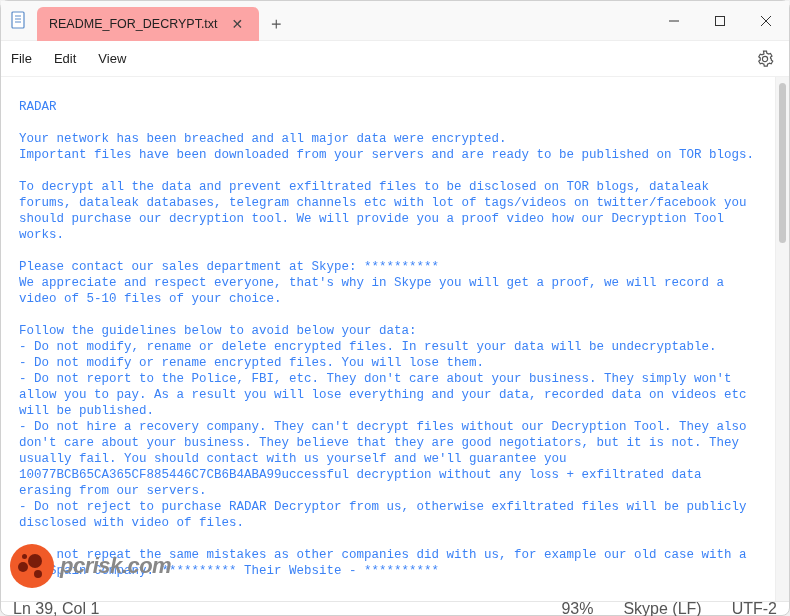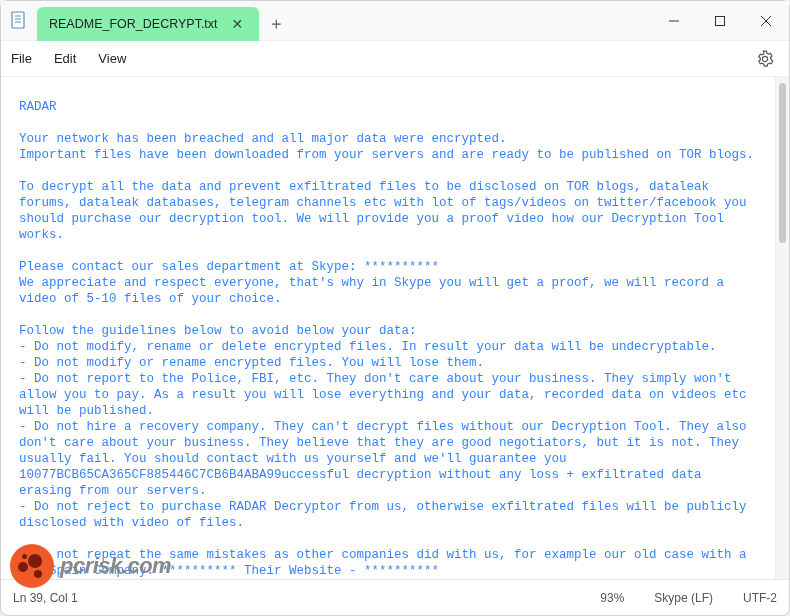--- a/index.html
+++ b/index.html
@@ -31,21 +31,21 @@
 .app-icon {
   width: 36px;
   display: flex;
   align-items: center;
   justify-content: center;
 }
 .app-icon svg { width: 16px; height: 20px; }
 .tab {
   display: flex;
   align-items: center;
-  background: #86efac;
+  background: #fca5a5;
   border-radius: 6px 6px 0 0;
   padding: 0 12px;
   margin-top: 6px;
   height: 34px;
   min-width: 200px;
   font-size: 12.5px;
   color: #222;
   gap: 10px;
 }
 .tab .tab-title { flex: 1; }
@@ -104,25 +104,25 @@
 }
 .thumb {
   position: absolute;
   left: 3px; right: 3px;
   top: 6px;
   height: 160px;
   background: #c8c8c8;
   border-radius: 4px;
 }
 .statusbar {
-  height: 36px;
+  height: 14px;
   border-top: 1px solid #e6e6e6;
   display: flex;
   align-items: center;
-  font-size: 12px;
+  font-size: 16px;
   color: #555;
   padding: 0 12px;
   gap: 30px;
 }
 .statusbar .sspacer { flex: 1; }
 .watermark {
   position: absolute;
   left: 10px;
   bottom: 28px;
   display: flex;

